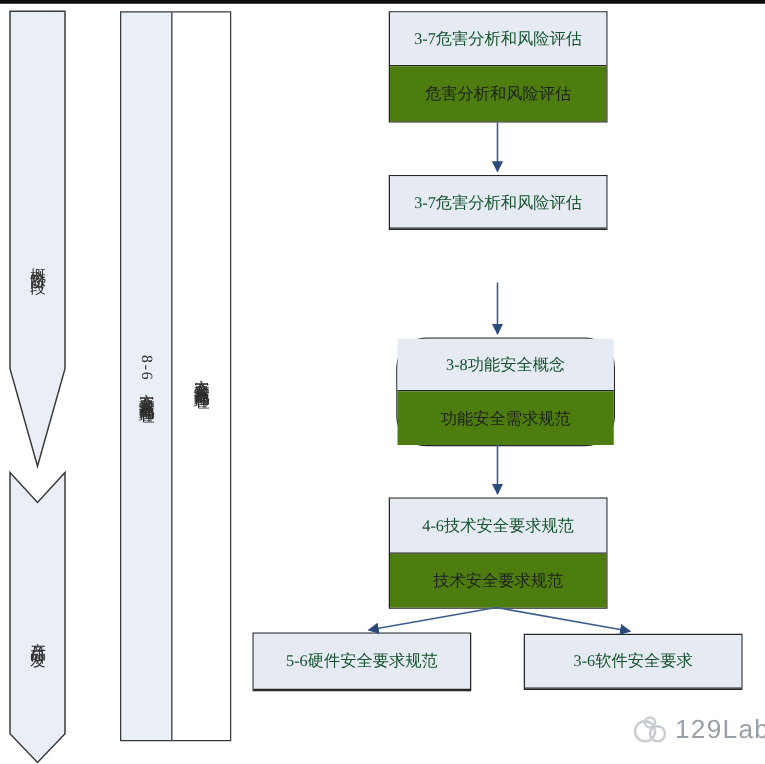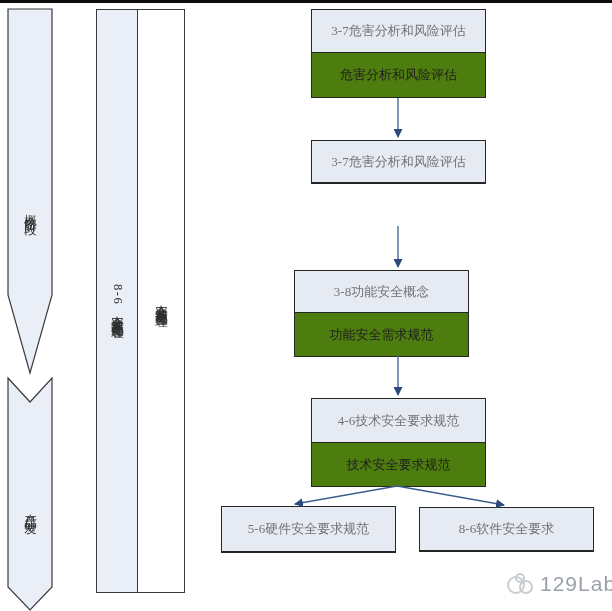--- a/index.html
+++ b/index.html
@@ -24,31 +24,31 @@
   }
   .lane .vtext{
     writing-mode:vertical-rl;font-size:12.5px;letter-spacing:1.5px;color:#2e2e2e;white-space:nowrap;
   }
   .lane.l1{left:96px;width:40px;background:#eaeff7;}
   .lane.l2{left:137px;width:46px;background:#ffffff;}
   
   .fbox{position:absolute;width:173px;border:1px solid #262626;background:#ffffff;}
   .fbox .hd{
     background:#e6eaf3;border-bottom:1px solid #262626;display:flex;justify-content:center;align-items:center;
-    font-size:13px;color:#737373;text-align:center;font-family:Liberation Serif, serif;
+    font-size:13px;color:#14532d;text-align:center;font-family:Liberation Serif, serif;
   }
   .fbox .bd{
     background:#4d7c0f;display:flex;justify-content:center;align-items:center;
     font-size:13px;color:#1f1f1f;text-align:center;
   }
   .b1{left:311px;top:9px;}   .b1 .hd{height:42px;} .b1 .bd{height:44px;}
   .b2{left:311px;top:140px;} .b2 .hd{height:41px;} .b2 .bd{height:43px;}
-  .b3{left:294px;top:270px;} .b3 .hd{height:41px;} .b3 .bd{height:43px;}
+  .b3{left:317px;top:270px;border-radius:24px;} .b3 .hd{height:41px;} .b3 .bd{height:43px;}
   .b4{left:311px;top:398px;} .b4 .hd{height:43px;} .b4 .bd{height:43px;}
-  .b5{left:221px;top:506px;} .b5 .hd{height:44px;} .b5 .bd{height:38px;}
+  .b5{left:202px;top:506px;} .b5 .hd{height:44px;} .b5 .bd{height:38px;}
   .b6{left:419px;top:507px;} .b6 .hd{height:42px;} .b6 .bd{height:43px;}
   .connectors{position:absolute;left:0;top:0;width:612px;height:611px;pointer-events:none;}
   
   .watermark{
     position:absolute;left:504px;top:571px;display:flex;align-items:center;gap:2px;
     font-family:"Liberation Sans","DejaVu Sans",sans-serif;
   }
   .watermark .wm-text{font-size:21px;color:#9aa0a8;letter-spacing:1px;}
 </style>
 </head>
@@ -85,21 +85,21 @@
     <div class="bd">功能安全需求规范</div>
   </div>
   <div class="fbox b4">
     <div class="hd">4-6技术安全要求规范</div>
     <div class="bd">技术安全要求规范</div>
   </div>
   <div class="fbox b5">
     <div class="hd">5-6硬件安全要求规范</div>
   </div>
   <div class="fbox b6">
-    <div class="hd">8-6软件安全要求</div>
+    <div class="hd">3-6软件安全要求</div>
   </div>
 
   <svg class="connectors" viewBox="0 0 612 611" xmlns="http://www.w3.org/2000/svg">
     <defs>
       <marker id="arw" markerWidth="10" markerHeight="9" refX="8" refY="4.5" orient="auto" markerUnits="userSpaceOnUse">
         <path d="M0,0 L9,4.5 L0,9 z" fill="#2b4a7a"></path>
       </marker>
     </defs>
     <line x1="398" y1="98" x2="398" y2="137" stroke="#3d5e8c" stroke-width="1.3" marker-end="url(#arw)"></line>
     <line x1="398" y1="226" x2="398" y2="267" stroke="#3d5e8c" stroke-width="1.3" marker-end="url(#arw)"></line>

